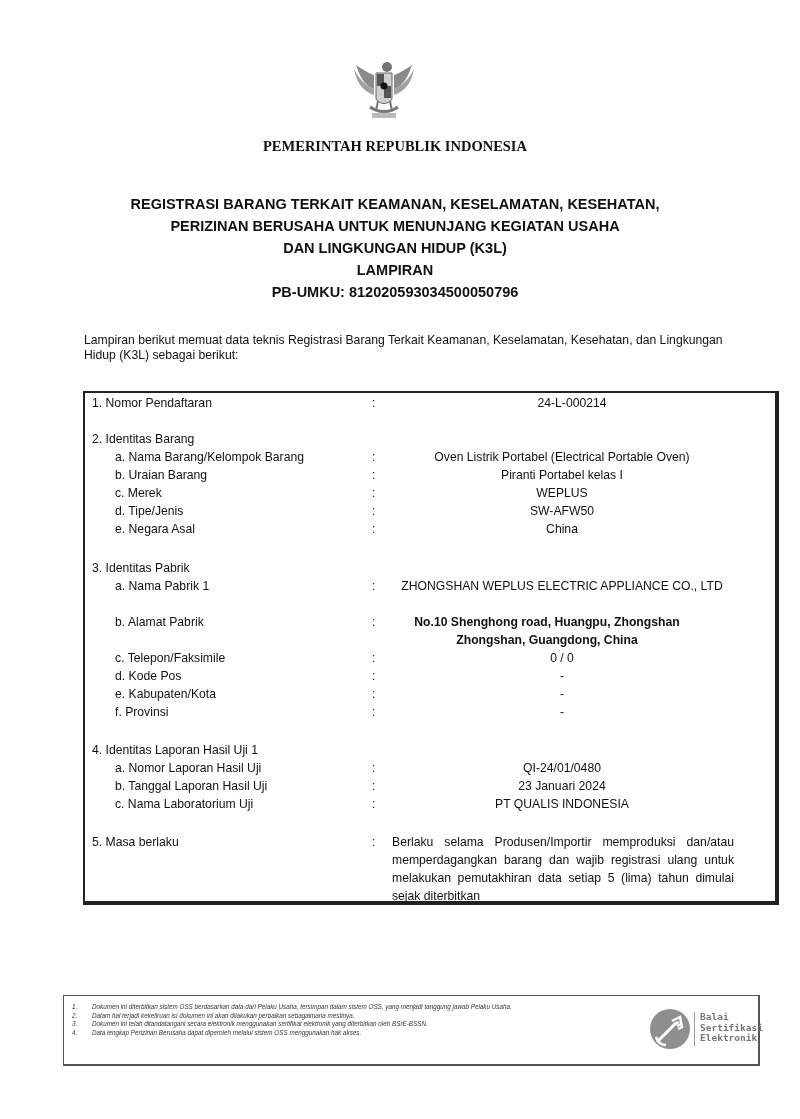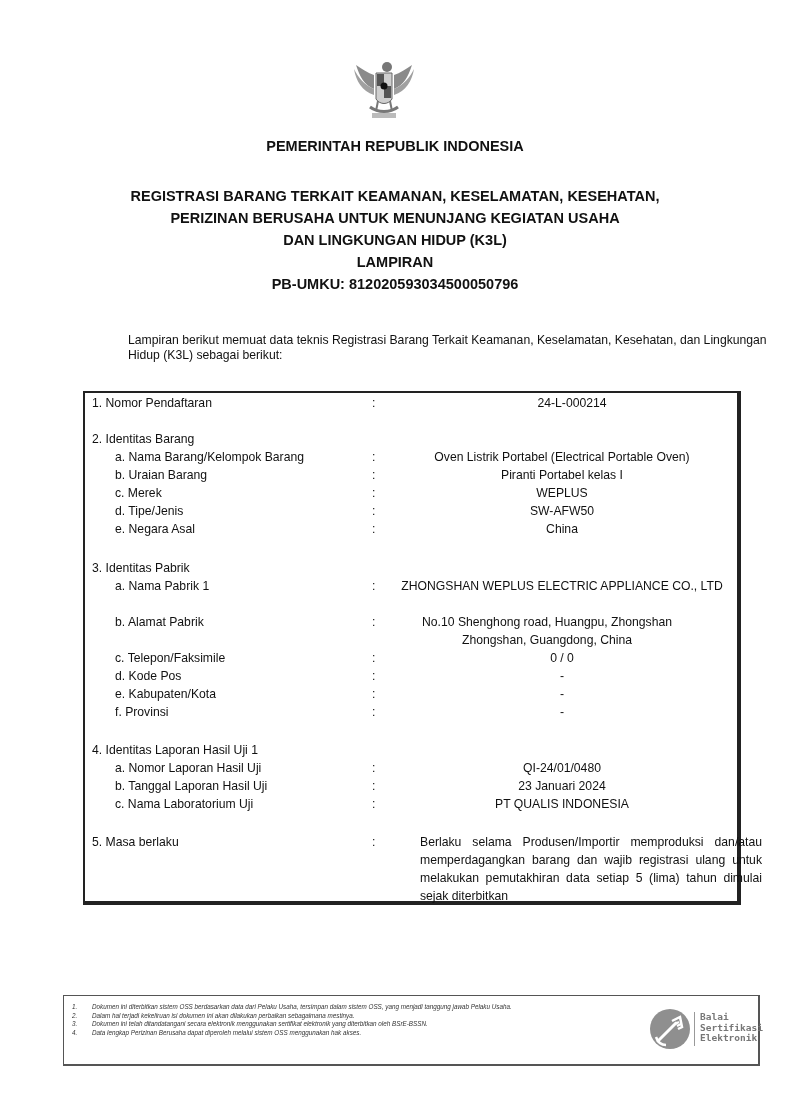--- a/index.html
+++ b/index.html
@@ -1,23 +1,23 @@
 <!DOCTYPE html>
 <html><head>
 <meta charset="utf-8">
 <style>
   html, body { margin: 0; padding: 0; background: #ffffff; }
   body { width: 800px; height: 1119px; position: relative; overflow: hidden;
          font-family: "Liberation Sans", sans-serif; color: #111; }
   .emblem { position: absolute; left: 350px; top: 55px; width: 68px; height: 68px; }
   .headings { position: absolute; left: 0; top: 135px; width: 790px; text-align: center; font-weight: bold; font-size: 14.5px; line-height: 22px; }
-  .headings .h1 { margin-bottom: 28px; }
-  .intro { position: absolute; left: 84px; top: 333px; width: 660px; font-size: 12.2px; line-height: 15px; margin-left: 44px; }
+  .headings .h1 { margin-bottom: 36px; font-family: Liberation Serif, serif; }
+  .intro { position: absolute; left: 84px; top: 333px; width: 660px; font-size: 12.2px; line-height: 15px; }
   .box { position: absolute; left: 83px; top: 391px; width: 652px; height: 508px;
-         border: 2px solid #222; border-right-width: 4px; border-bottom-width: 4px; box-sizing: content-box; }
+         border: 2px solid #222; border-right-width: 4px; border-bottom-width: 4px; box-sizing: content-box; padding-left: 38px; }
   .row { position: absolute; left: 7px; font-size: 12.2px; line-height: 18px; }
   .lbl { position: absolute; white-space: nowrap; }
   .lbl.sub { left: 23px; }
   .colon { position: absolute; left: 280px; }
   .val { position: absolute; left: 300px; width: 340px; text-align: center; }
   .val.just { text-align: justify; text-align-last: left; }
   .footer { position: absolute; left: 63px; top: 995px; width: 694px; height: 68px;
             border: 1px solid #555; border-right-width: 2px; border-bottom-width: 2px; }
   .notes { position: absolute; left: 8px; top: 7px; width: 580px; font-size: 6.3px; line-height: 8.6px; font-style: italic; color: #333; }
   .note { position: relative; padding-left: 20px; }
@@ -96,21 +96,21 @@
     <span class="lbl">3. Identitas Pabrik</span>
   </div>
   <div class="row" style="top:184px;">
     <span class="lbl sub">a. Nama Pabrik 1</span>
     <span class="colon">:</span>
     <span class="val">ZHONGSHAN WEPLUS ELECTRIC APPLIANCE CO., LTD</span>
   </div>
   <div class="row" style="top:220px;">
     <span class="lbl sub">b. Alamat Pabrik</span>
     <span class="colon">:</span>
-    <span class="val" style="width:310px;">No.10 Shenghong road, Huangpu, Zhongshan Zhongshan, Guangdong, China</span>
+    <span class="val" style="width:310px;font-weight:bold;">No.10 Shenghong road, Huangpu, Zhongshan Zhongshan, Guangdong, China</span>
   </div>
   <div class="row" style="top:256px;">
     <span class="lbl sub">c. Telepon/Faksimile</span>
     <span class="colon">:</span>
     <span class="val">0 / 0</span>
   </div>
   <div class="row" style="top:274px;">
     <span class="lbl sub">d. Kode Pos</span>
     <span class="colon">:</span>
     <span class="val">-</span>
@@ -141,21 +141,21 @@
   </div>
   <div class="row" style="top:402px;">
     <span class="lbl sub">c. Nama Laboratorium Uji</span>
     <span class="colon">:</span>
     <span class="val">PT QUALIS INDONESIA</span>
   </div>
 
   <div class="row" style="top:440px;">
     <span class="lbl">5. Masa berlaku</span>
     <span class="colon">:</span>
-    <span class="val just" style="width:342px;margin-left:28px;">Berlaku selama Produsen/Importir memproduksi dan/atau memperdagangkan barang dan wajib registrasi ulang untuk melakukan pemutakhiran data setiap 5 (lima) tahun dimulai sejak diterbitkan</span>
+    <span class="val just" style="width:342px;">Berlaku selama Produsen/Importir memproduksi dan/atau memperdagangkan barang dan wajib registrasi ulang untuk melakukan pemutakhiran data setiap 5 (lima) tahun dimulai sejak diterbitkan</span>
   </div>
 </div>
 
 <div class="footer">
   <div class="notes">
     <div class="note">
       <span class="num">1.</span>
       <span>Dokumen ini diterbitkan sistem OSS berdasarkan data dari Pelaku Usaha, tersimpan dalam sistem OSS, yang menjadi tanggung jawab Pelaku Usaha.</span>
     </div>
     <div class="note">

